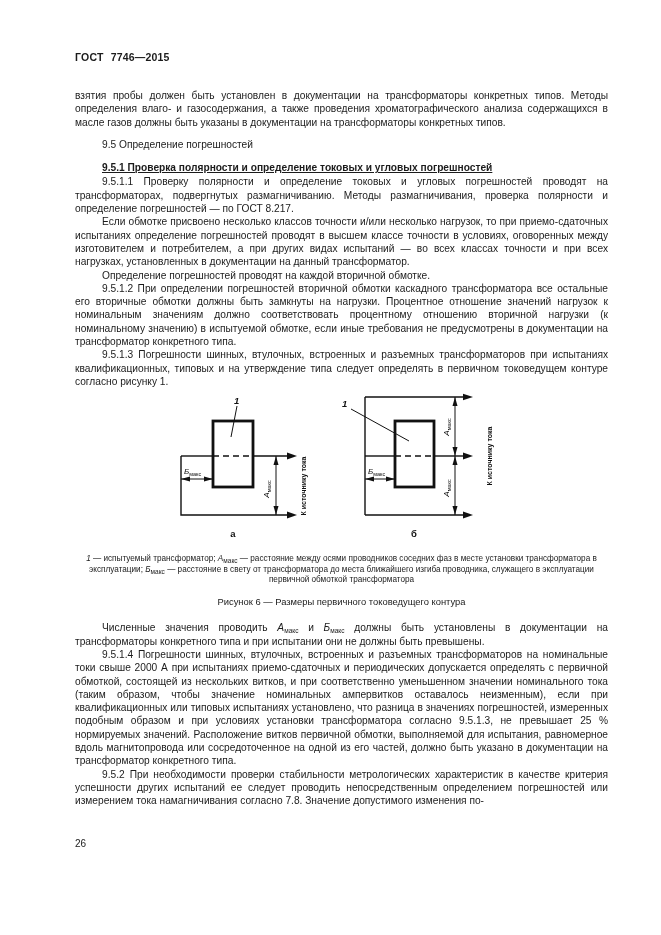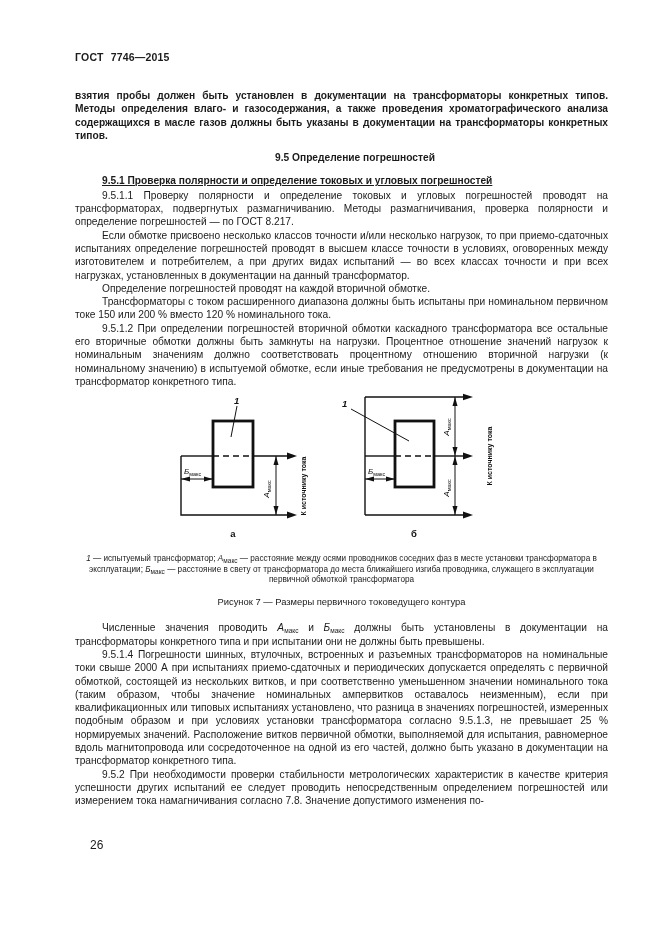--- a/index.html
+++ b/index.html
@@ -9,33 +9,33 @@
   }
   .running-header {
     position:absolute; top:51px; left:75px;
     font-size:10.5px; font-weight:bold; word-spacing:4px; letter-spacing:0.2px;
   }
   .body-text {
     position:absolute; left:75px; top:89px; width:533px;
     font-size:10.2px; line-height:13.3px; text-align:justify;
   }
   .body-text p { margin:0; text-indent:27px; }
-  p.noind { text-indent:0;font-weight:bold; }
-  p.h-main { font-weight:bold; text-align:center; margin:9px 0 10px 0; }
+  p.noind { text-indent:0; }
+  p.h-main { font-weight:normal; text-align:left; margin:9px 0 10px 0; }
   p.h-sub  { font-weight:bold; text-align:left; margin:0 0 1px 0;text-decoration:underline; }
   .it { font-style:italic; }
   sub.sym { font-size:6.5px; line-height:0; vertical-align:-2px; }
   .figure-block { margin-top:5px; }
   .diagrams { display:flex; justify-content:center; align-items:flex-start; gap:6px; margin:2px 0 6px 0; }
   .fig-note {
     font-size:8.2px; line-height:10.6px; text-align:center; text-indent:0;
     margin:0 4px; color:#1b1b1b;
   }
   .fig-title { font-size:9.4px; text-align:center; margin:9px 0 13px 0; }
-  .page-number { position:absolute; left:90px; top:838px; font-size:12px; }
+  .page-number { position:absolute; left:75px; top:838px; font-size:10px; }
   svg { display:block; }
   svg text { font-family:"Liberation Sans", sans-serif; fill:#111; }
   .cond { stroke:#111; stroke-width:1.4; fill:none; }
   .cond-dash { stroke:#111; stroke-width:1.4; fill:none; stroke-dasharray:6,4; }
   .dim { stroke:#111; stroke-width:1; fill:none; }
   .ah { fill:#111; stroke:none; }
   .xrect { fill:none; stroke:#111; stroke-width:2.8; }
   .leader { stroke:#111; stroke-width:1; fill:none; }
 </style>
 </head>
@@ -48,22 +48,22 @@
   <div class="body-text">
 
     <p class="noind">взятия пробы должен быть установлен в документации на трансформаторы конкретных типов. Методы определения влаго- и газосодержания, а также проведения хроматографического анализа содержащихся в масле газов должны быть указаны в документации на трансформаторы конкретных типов.</p>
 
     <p class="h-main">9.5 Определение погрешностей</p>
     <p class="h-sub">9.5.1 Проверка полярности и определение токовых и угловых погрешностей</p>
 
     <p>9.5.1.1 Проверку полярности и определение токовых и угловых погрешностей проводят на трансформаторах, подвергнутых размагничиванию. Методы размагничивания, проверка полярности и определение погрешностей — по ГОСТ 8.217.</p>
     <p>Если обмотке присвоено несколько классов точности и/или несколько нагрузок, то при приемо-сдаточных испытаниях определение погрешностей проводят в высшем классе точности в условиях, оговоренных между изготовителем и потребителем, а при других видах испытаний — во всех классах точности и при всех нагрузках, установленных в документации на данный трансформатор.</p>
     <p>Определение погрешностей проводят на каждой вторичной обмотке.</p>
-    <p>Трансформаторы с током расширенного диапазона должны быть испытаны при номинальном первичном токе 150 или 200 % вместо 120 % номинального тока.</p>
     <p>9.5.1.2 При определении погрешностей вторичной обмотки каскадного трансформатора все остальные его вторичные обмотки должны быть замкнуты на нагрузки. Процентное отношение значений нагрузок к номинальным значениям должно соответствовать процентному отношению вторичной нагрузки (к номинальному значению) в испытуемой обмотке, если иные требования не предусмотрены в документации на трансформатор конкретного типа.</p>
+    <p>9.5.1.3 Погрешности шинных, втулочных, встроенных и разъемных трансформаторов при испытаниях квалификационных, типовых и на утверждение типа следует определять в первичном токоведущем контуре согласно рисунку 1.</p>
 
     <div class="figure-block">
       <div class="diagrams">
 
         <svg width="150" height="155" viewBox="0 0 150 155">
           <path class="cond" d="M5,63 V122 H112"></path>
           <polygon class="ah" points="121,122 111,118.5 111,125.5"></polygon>
           <path class="cond" d="M5,63 H37"></path>
           <path class="cond-dash" d="M37,63 H77"></path>
           <path class="cond" d="M77,63 H112"></path>
@@ -117,21 +117,21 @@
           <text transform="rotate(-90 160 63)" x="160" y="63" text-anchor="middle" font-size="7" font-weight="bold">К источнику тока</text>
 
           <text x="10" y="14" font-size="9.5" font-weight="bold" font-style="italic">1</text>
           <path class="leader" d="M19,16 L77,48"></path>
           <text x="82" y="144" text-anchor="middle" font-size="9.5" font-weight="bold">б</text>
         </svg>
       </div>
 
       <div class="fig-note"><span class="it">1</span><span> — испытуемый трансформатор; </span><span class="it">А</span><sub class="sym">макс</sub><span> — расстояние между осями проводников соседних фаз в месте установки трансформатора в эксплуатации; </span><span class="it">Б</span><sub class="sym">макс</sub><span> — расстояние в свету от трансформатора до места ближайшего изгиба проводника, служащего в эксплуатации первичной обмоткой трансформатора</span></div>
 
-      <div class="fig-title">Рисунок 7 — Размеры первичного токоведущего контура</div>
+      <div class="fig-title">Рисунок 6 — Размеры первичного токоведущего контура</div>
     </div>
 
     <p><span>Численные значения проводить </span><span class="it">А</span><sub class="sym">макс</sub><span> и </span><span class="it">Б</span><sub class="sym">макс</sub><span> должны быть установлены в документации на трансформаторы конкретного типа и при испытании они не должны быть превышены.</span></p>
 
     <p>9.5.1.4 Погрешности шинных, втулочных, встроенных и разъемных трансформаторов на номинальные токи свыше 2000 А при испытаниях приемо-сдаточных и периодических допускается определять с первичной обмоткой, состоящей из нескольких витков, и при соответственно уменьшенном значении номинального тока (таким образом, чтобы значение номинальных ампервитков оставалось неизменным), если при квалификационных или типовых испытаниях установлено, что разница в значениях погрешностей, измеренных подобным образом и при условиях установки трансформатора согласно 9.5.1.3, не превышает 25 % нормируемых значений. Расположение витков первичной обмотки, выполняемой для испытания, равномерное вдоль магнитопровода или сосредоточенное на одной из его частей, должно быть указано в документации на трансформатор конкретного типа.</p>
     <p>9.5.2 При необходимости проверки стабильности метрологических характеристик в качестве критерия успешности других испытаний ее следует проводить непосредственным определением погрешностей или измерением тока намагничивания согласно 7.8. Значение допустимого изменения по-</p>
 
   </div>
 
   <div class="page-number">26</div>

